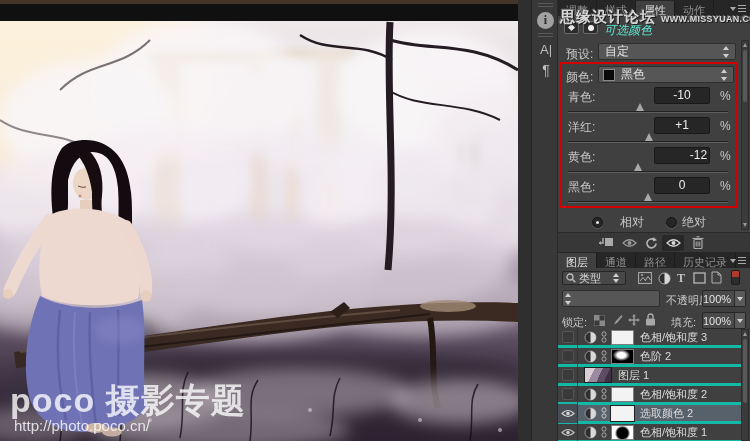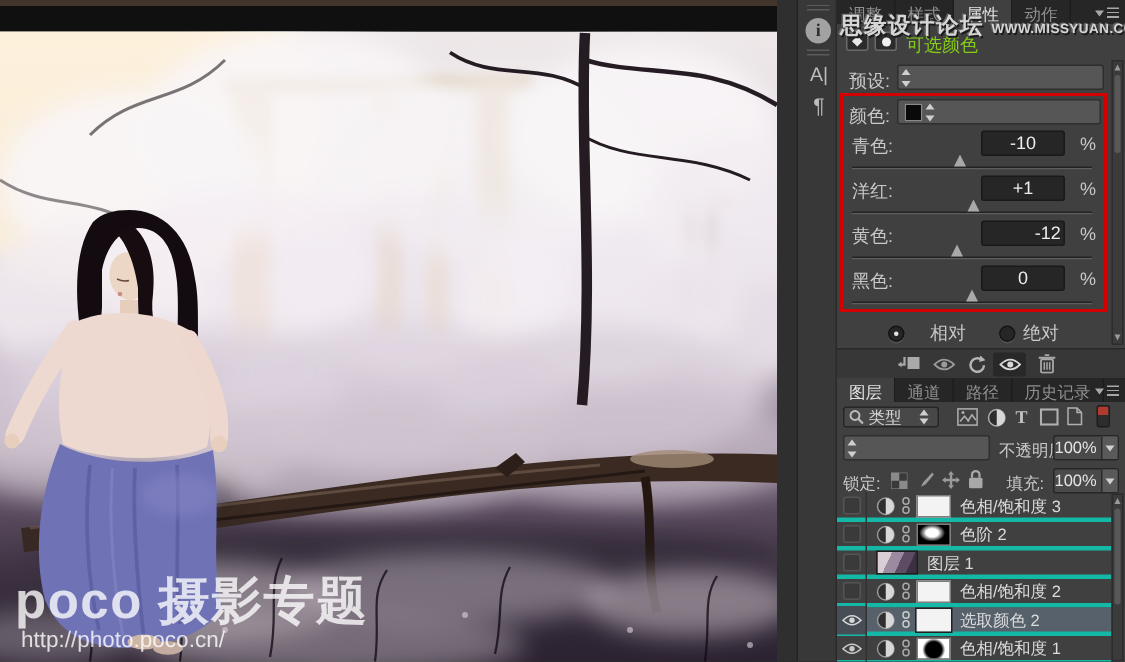--- a/index.html
+++ b/index.html
@@ -229,32 +229,34 @@
     </div>
 
     <div class="abs" style="left:0;top:16px;width:192px;height:236px;background:#404040;">
 
       <div class="abs" style="left:6px;top:5px;width:15px;height:13px;background:#2c2c2c;border:1px solid #6a6a6a;border-radius:2px;">
         <div style="width:5px;height:5px;background:#e8e8e8;margin:3px auto;transform:rotate(45deg);"></div>
       </div>
       <div class="abs" style="left:25px;top:5px;width:15px;height:13px;background:#2c2c2c;border:1px solid #6a6a6a;border-radius:2px;">
         <div style="width:6px;height:6px;background:#f0f0f0;border-radius:50%;margin:2.5px auto;"></div>
       </div>
-      <div class="abs lbl" style="left:46px;top:6px;color:#84cc16;">可选颜色</div>
+      <div class="abs lbl" style="left:46px;top:6px;color:#5eead4;font-style:italic;">可选颜色</div>
 
       <div class="abs lbl" style="left:8px;top:30px;">预设:</div>
       <div class="abs dd" style="left:40px;top:27px;width:138px;height:17px;">
+        <span class="txt">自定</span>
           <span class="ud"></span>
       </div>
 
       <div class="abs" style="left:2px;top:46px;width:178px;height:146px;border:2px solid #d40000;z-index:40;pointer-events:none;"></div>
 
       <div class="abs lbl" style="left:8px;top:53px;">颜色:</div>
       <div class="abs dd" style="left:40px;top:50px;width:136px;height:17px;">
         <span style="width:12px;height:12px;background:#0a0a0a;border:1px solid #8a8a8a;margin-left:4px;flex:0 0 auto;"></span>
+        <span class="txt">黑色</span>
           <span class="ud"></span>
       </div>
 
       <div class="abs lbl" style="left:10px;top:73px;">青色:</div>
       <div class="abs valbox" style="left:96px;top:71px;width:56px;height:17px;">-10</div>
       <div class="abs lbl" style="left:162px;top:73px;">%</div>
       <div class="abs track" style="left:10px;top:95px;width:160px;">
           <div class="thumb" style="left:68px;"></div>
         </div>
 

